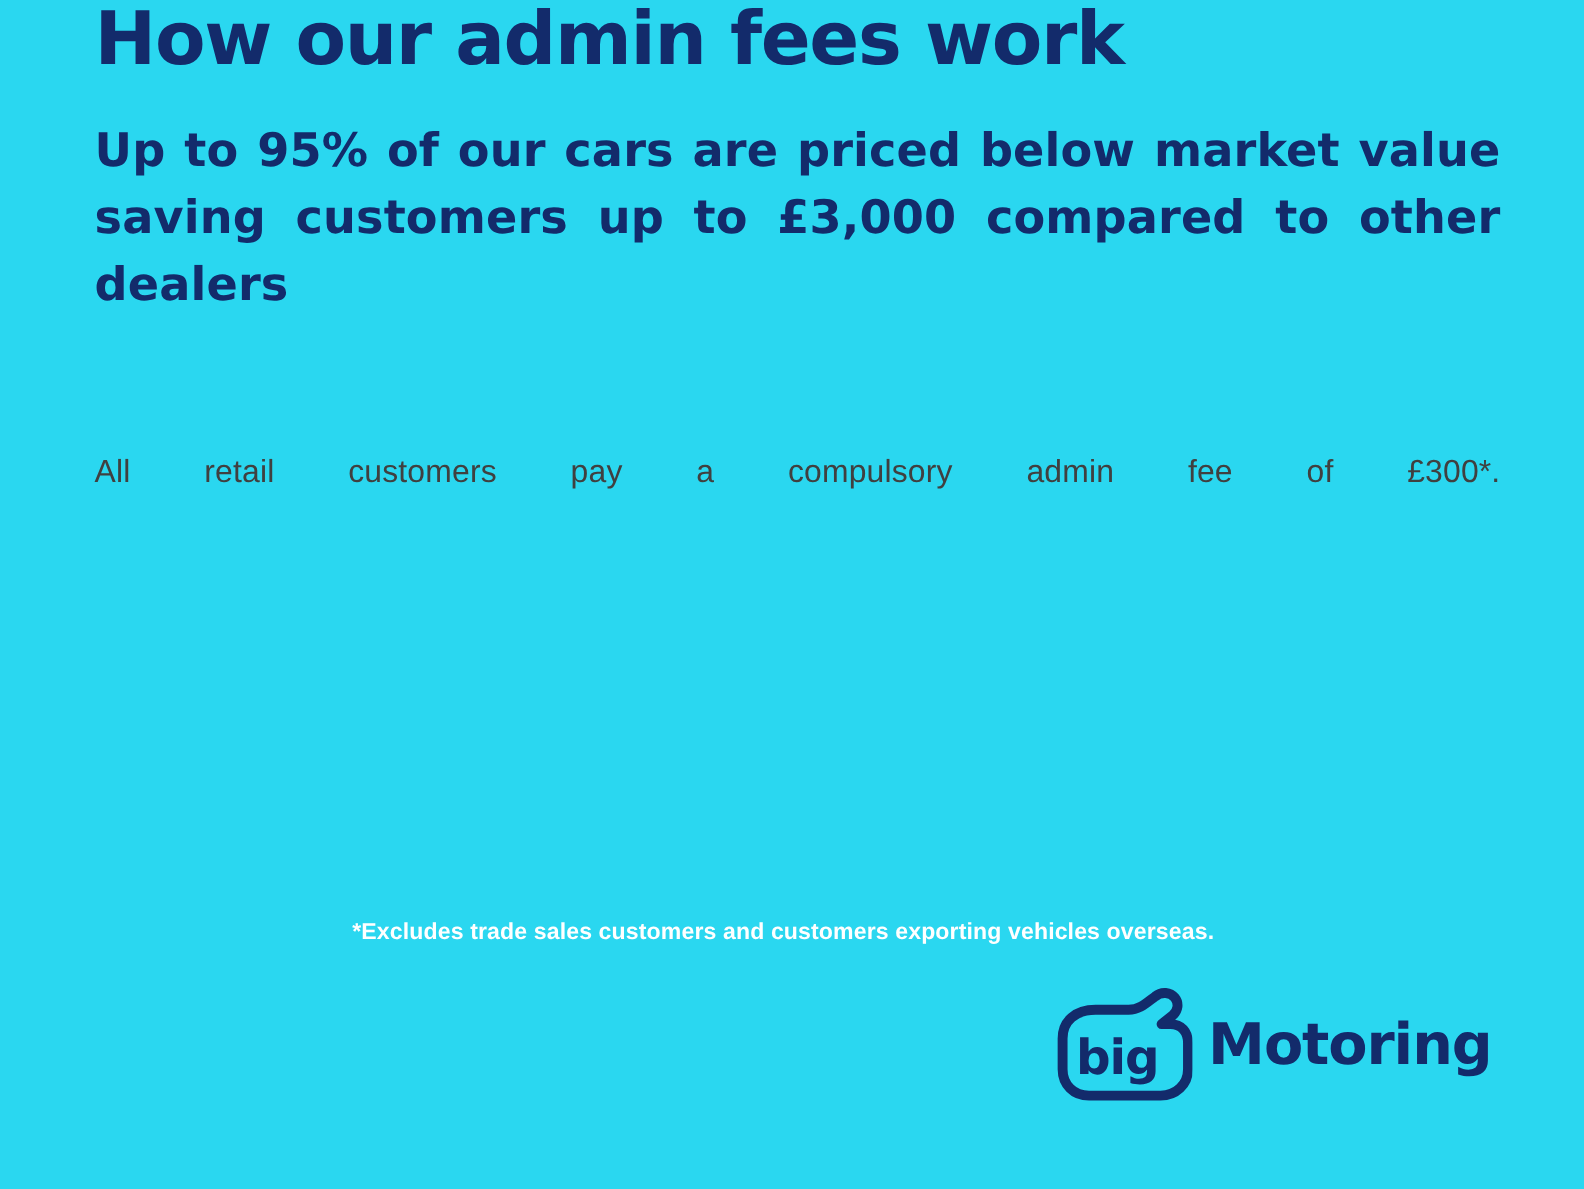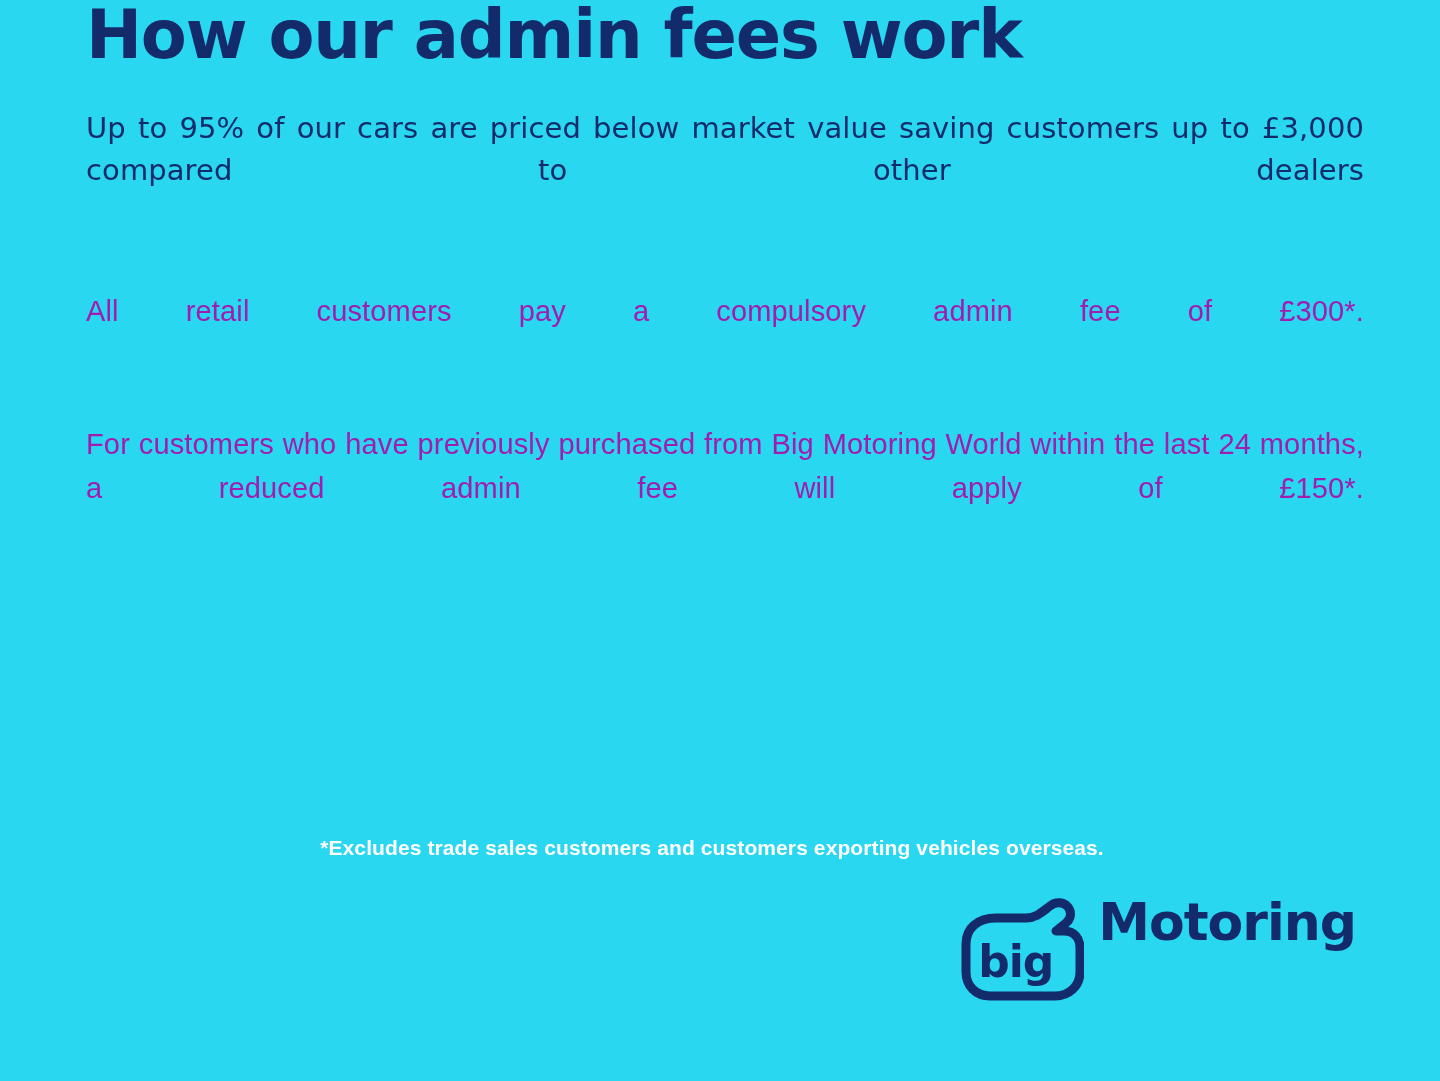--- a/index.html
+++ b/index.html
@@ -27,39 +27,39 @@
     font-size: 67px;
     font-weight: bold;
     letter-spacing: -1.2px;
     line-height: 1.05;
     font-family: "DejaVu Sans", sans-serif;
   }
   .subhead {
     margin: 0;
     padding-top: 37px;
     color: #132b6b;
-    font-size: 29px;
-    font-weight: normal;
+    font-size: 42px;
+    font-weight: bold;
     line-height: 1.45;
     text-align: justify;
     width: 1278px;
     letter-spacing: 0.1px;
     font-family: "DejaVu Sans", sans-serif;
   }
   .subhead::after {
     content: "";
     display: inline-block;
     width: 100%;
   }
   .body-block {
     padding-top: 56px;
   }
   .para {
     margin: 0 0 44px 0;
-    color: #a21caf;
+    color: #404040;
     font-size: 29px;
     line-height: 1.52;
     text-align: justify;
     width: 1278px;
     letter-spacing: 0.15px;
   }
   .para::after {
     content: "";
     display: inline-block;
     width: 100%;
@@ -76,21 +76,21 @@
     color: #ffffff;
     font-size: 21px;
     font-weight: bold;
     letter-spacing: 0.1px;
   }
   .logo {
     position: absolute;
     right: 84px;
     top: 898px;
     display: flex;
-    align-items: flex-start;
+    align-items: center;
     gap: 14px;
   }
   .logo-mark {
     position: relative;
     width: 128px;
     height: 104px;
   }
   .logo-word {
     display: flex;
     flex-direction: column;
@@ -119,21 +119,20 @@
 <body>
 
 <div class="slide">
 
   <h1 class="headline">How our admin fees work</h1>
 
   <p class="subhead">Up to 95% of our cars are priced below market value saving customers up to £3,000 compared to other dealers</p>
 
   <div class="body-block">
     <p class="para">All retail customers pay a compulsory admin fee of £300*.</p>
-    <p class="para">For customers who have previously purchased from Big Motoring World within the last 24 months, a reduced admin fee will apply of £150*.</p>
   </div>
 
   <div class="footnote">*Excludes trade sales customers and customers exporting vehicles overseas.</div>
 
   <div class="logo">
     <div class="logo-mark">
       <svg width="128" height="104" viewBox="0 0 128 104" xmlns="http://www.w3.org/2000/svg">
         <path d="M10 46 C10 30 22 20 40 20 L70 20 C80 20 86 14 94 8 C100 3 108 4 112 9 C116 14 115 21 110 25 L100 33 L108 33 C118 33 124 40 124 50 L124 74 C124 88 113 98 99 98 L34 98 C20 98 10 88 10 74 Z" fill="none" stroke="#132b6b" stroke-width="9" stroke-linejoin="round" stroke-linecap="round"></path>
       </svg>
       <span style="position:absolute; left:22px; top:38px; color:#132b6b; font-size:44px; font-weight:bold; font-family:'DejaVu Sans', sans-serif; letter-spacing:-1px;">big</span>

